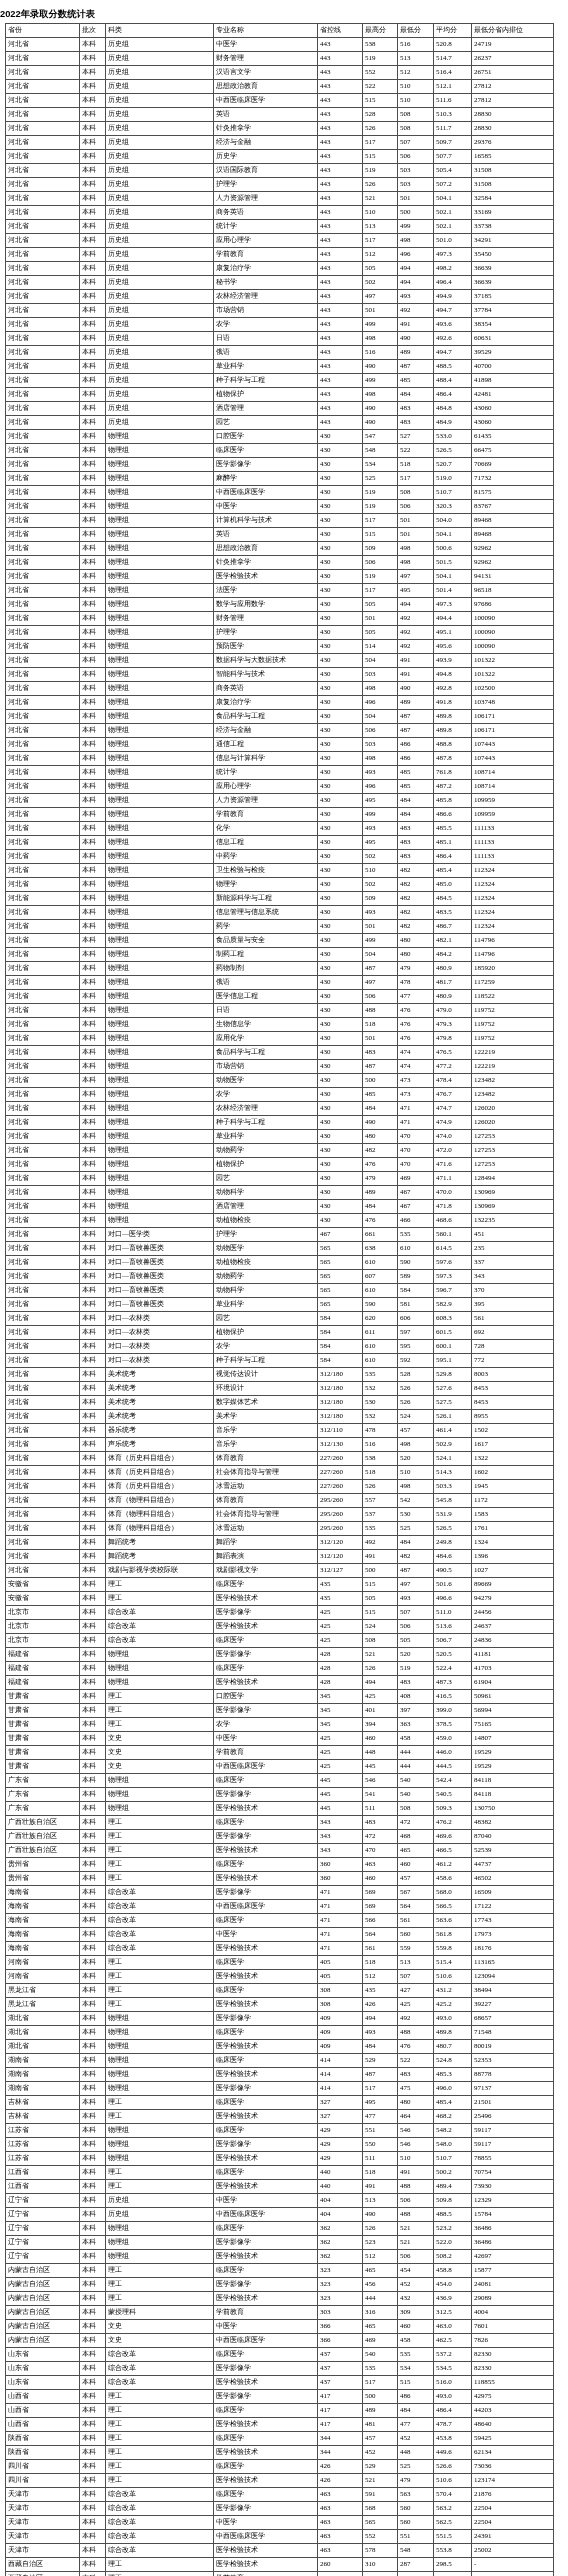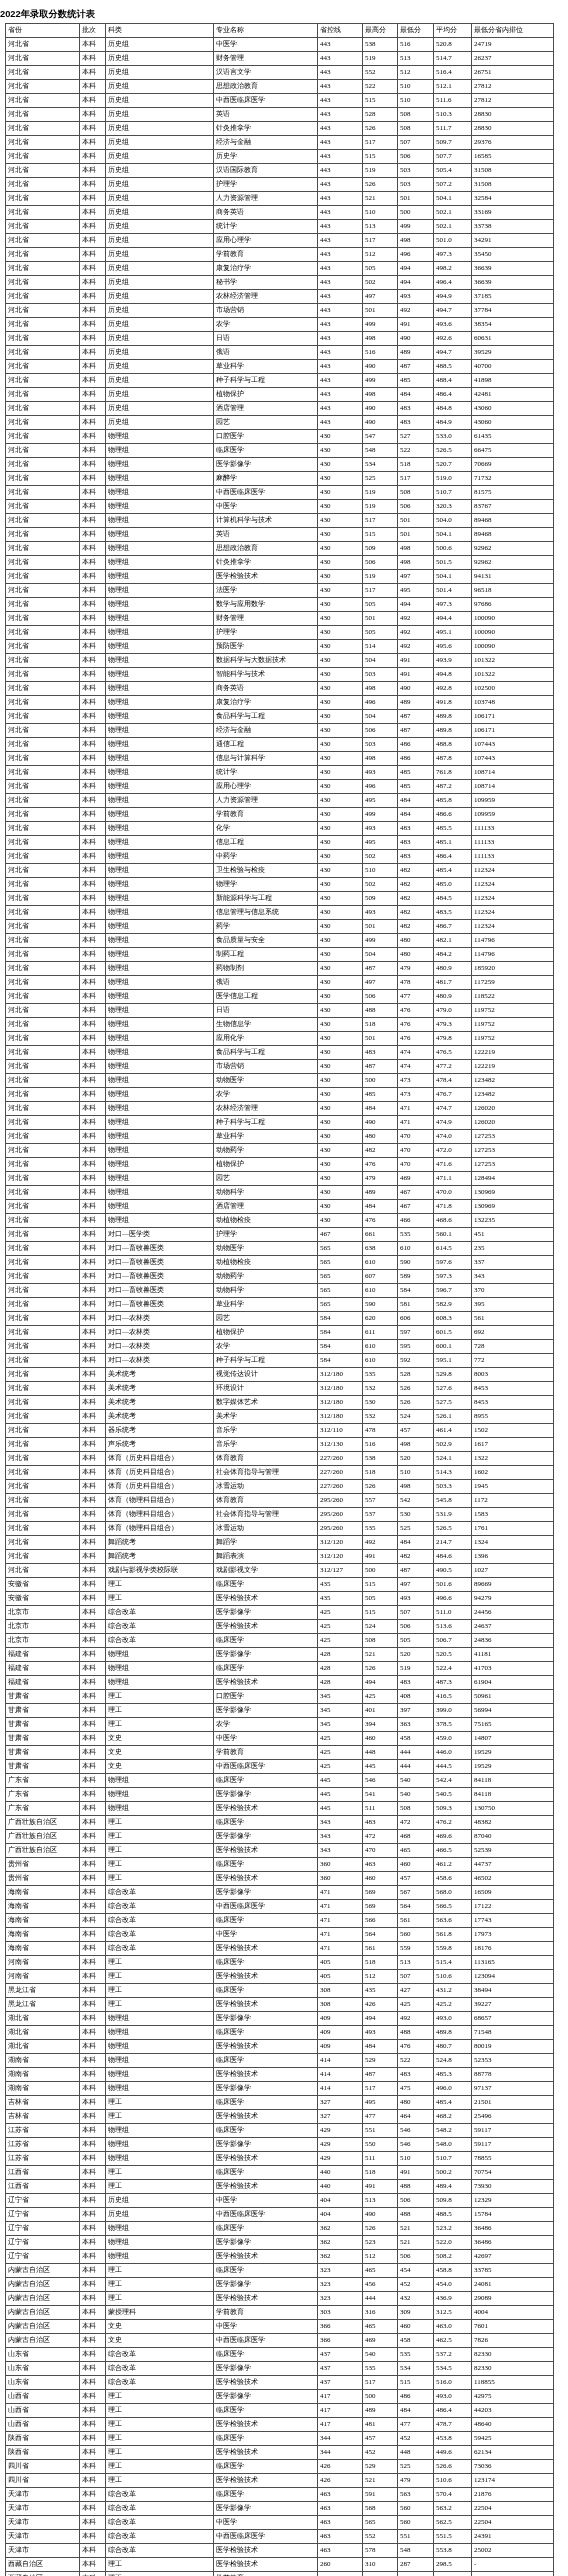--- a/index.html
+++ b/index.html
@@ -1238,21 +1238,21 @@
         <td>1761</td>
       </tr>
       <tr>
         <td>河北省</td>
         <td>本科</td>
         <td>舞蹈统考</td>
         <td>舞蹈学</td>
         <td>312/120</td>
         <td>492</td>
         <td>484</td>
-        <td>214.7</td>
+        <td>249.8</td>
         <td>1324</td>
       </tr>
       <tr>
         <td>河北省</td>
         <td>本科</td>
         <td>舞蹈统考</td>
         <td>舞蹈表演</td>
         <td>312/120</td>
         <td>491</td>
         <td>482</td>
@@ -1811,21 +1811,21 @@
       </tr>
       <tr>
         <td>内蒙古自治区</td>
         <td>本科</td>
         <td>理工</td>
         <td>临床医学</td>
         <td>323</td>
         <td>465</td>
         <td>454</td>
         <td>458.8</td>
-        <td>33785</td>
+        <td>15877</td>
       </tr>
       <tr>
         <td>内蒙古自治区</td>
         <td>本科</td>
         <td>理工</td>
         <td>医学影像学</td>
         <td>323</td>
         <td>456</td>
         <td>452</td>
         <td>454.0</td>

